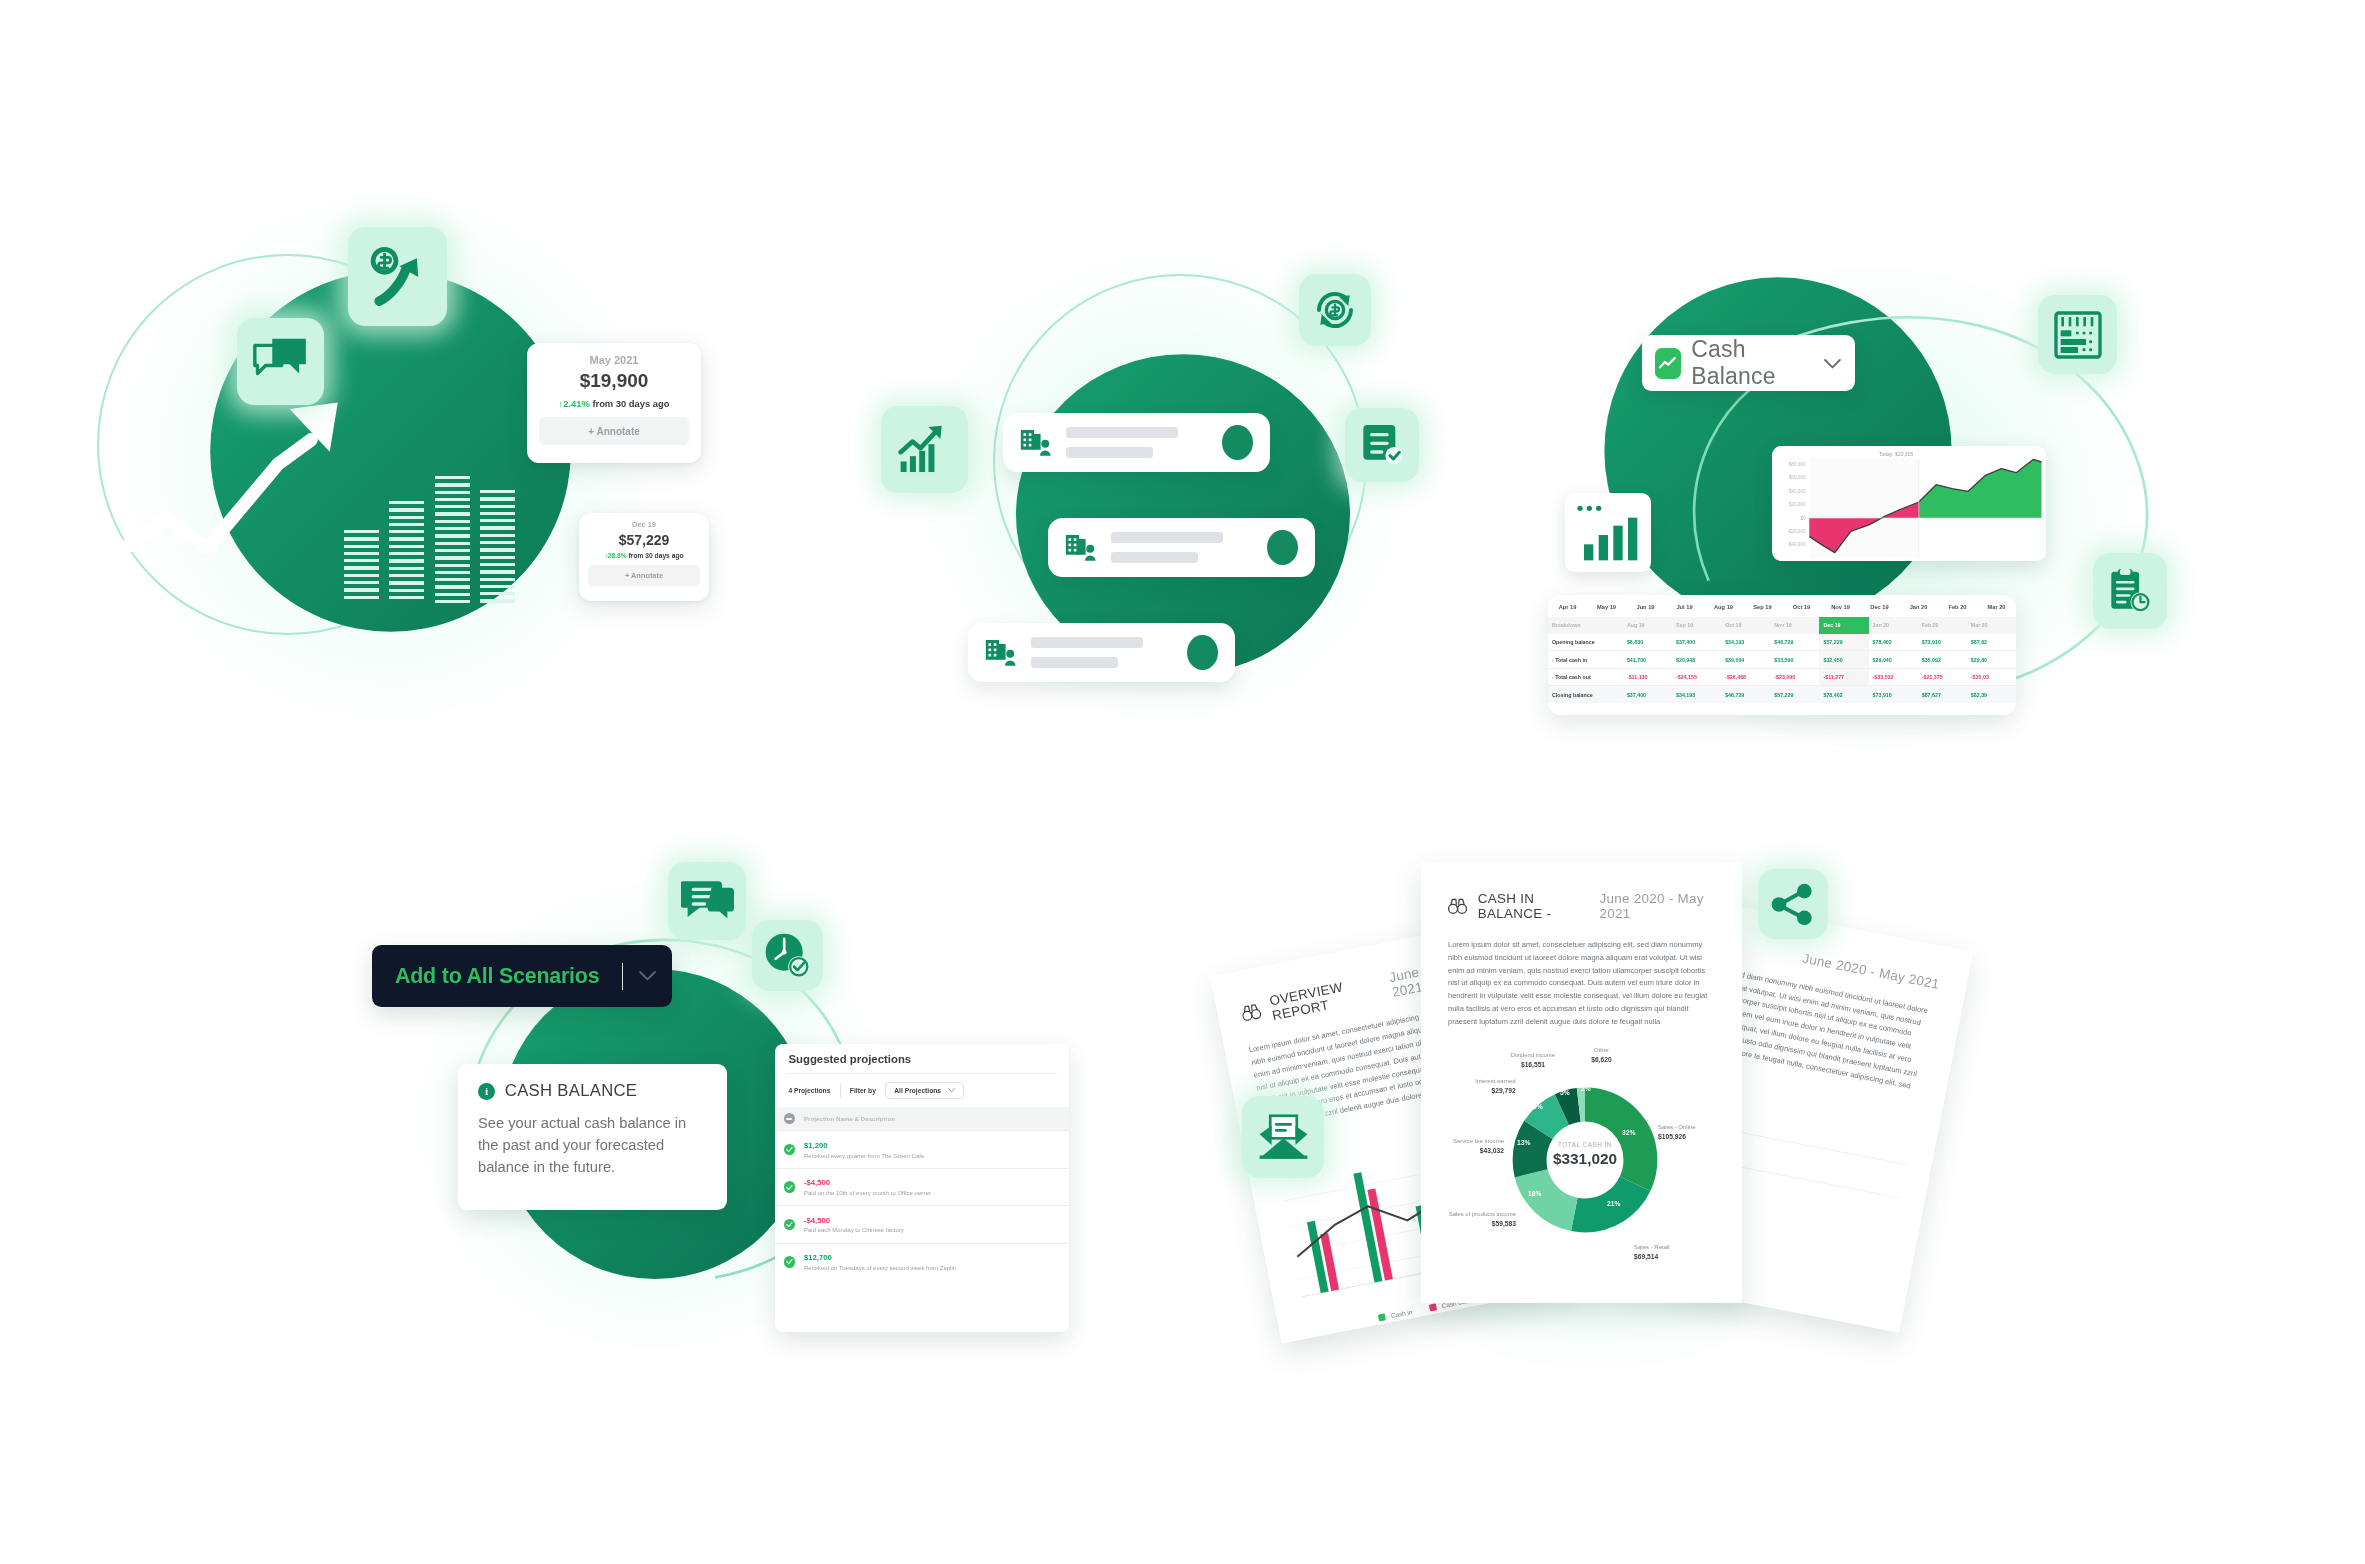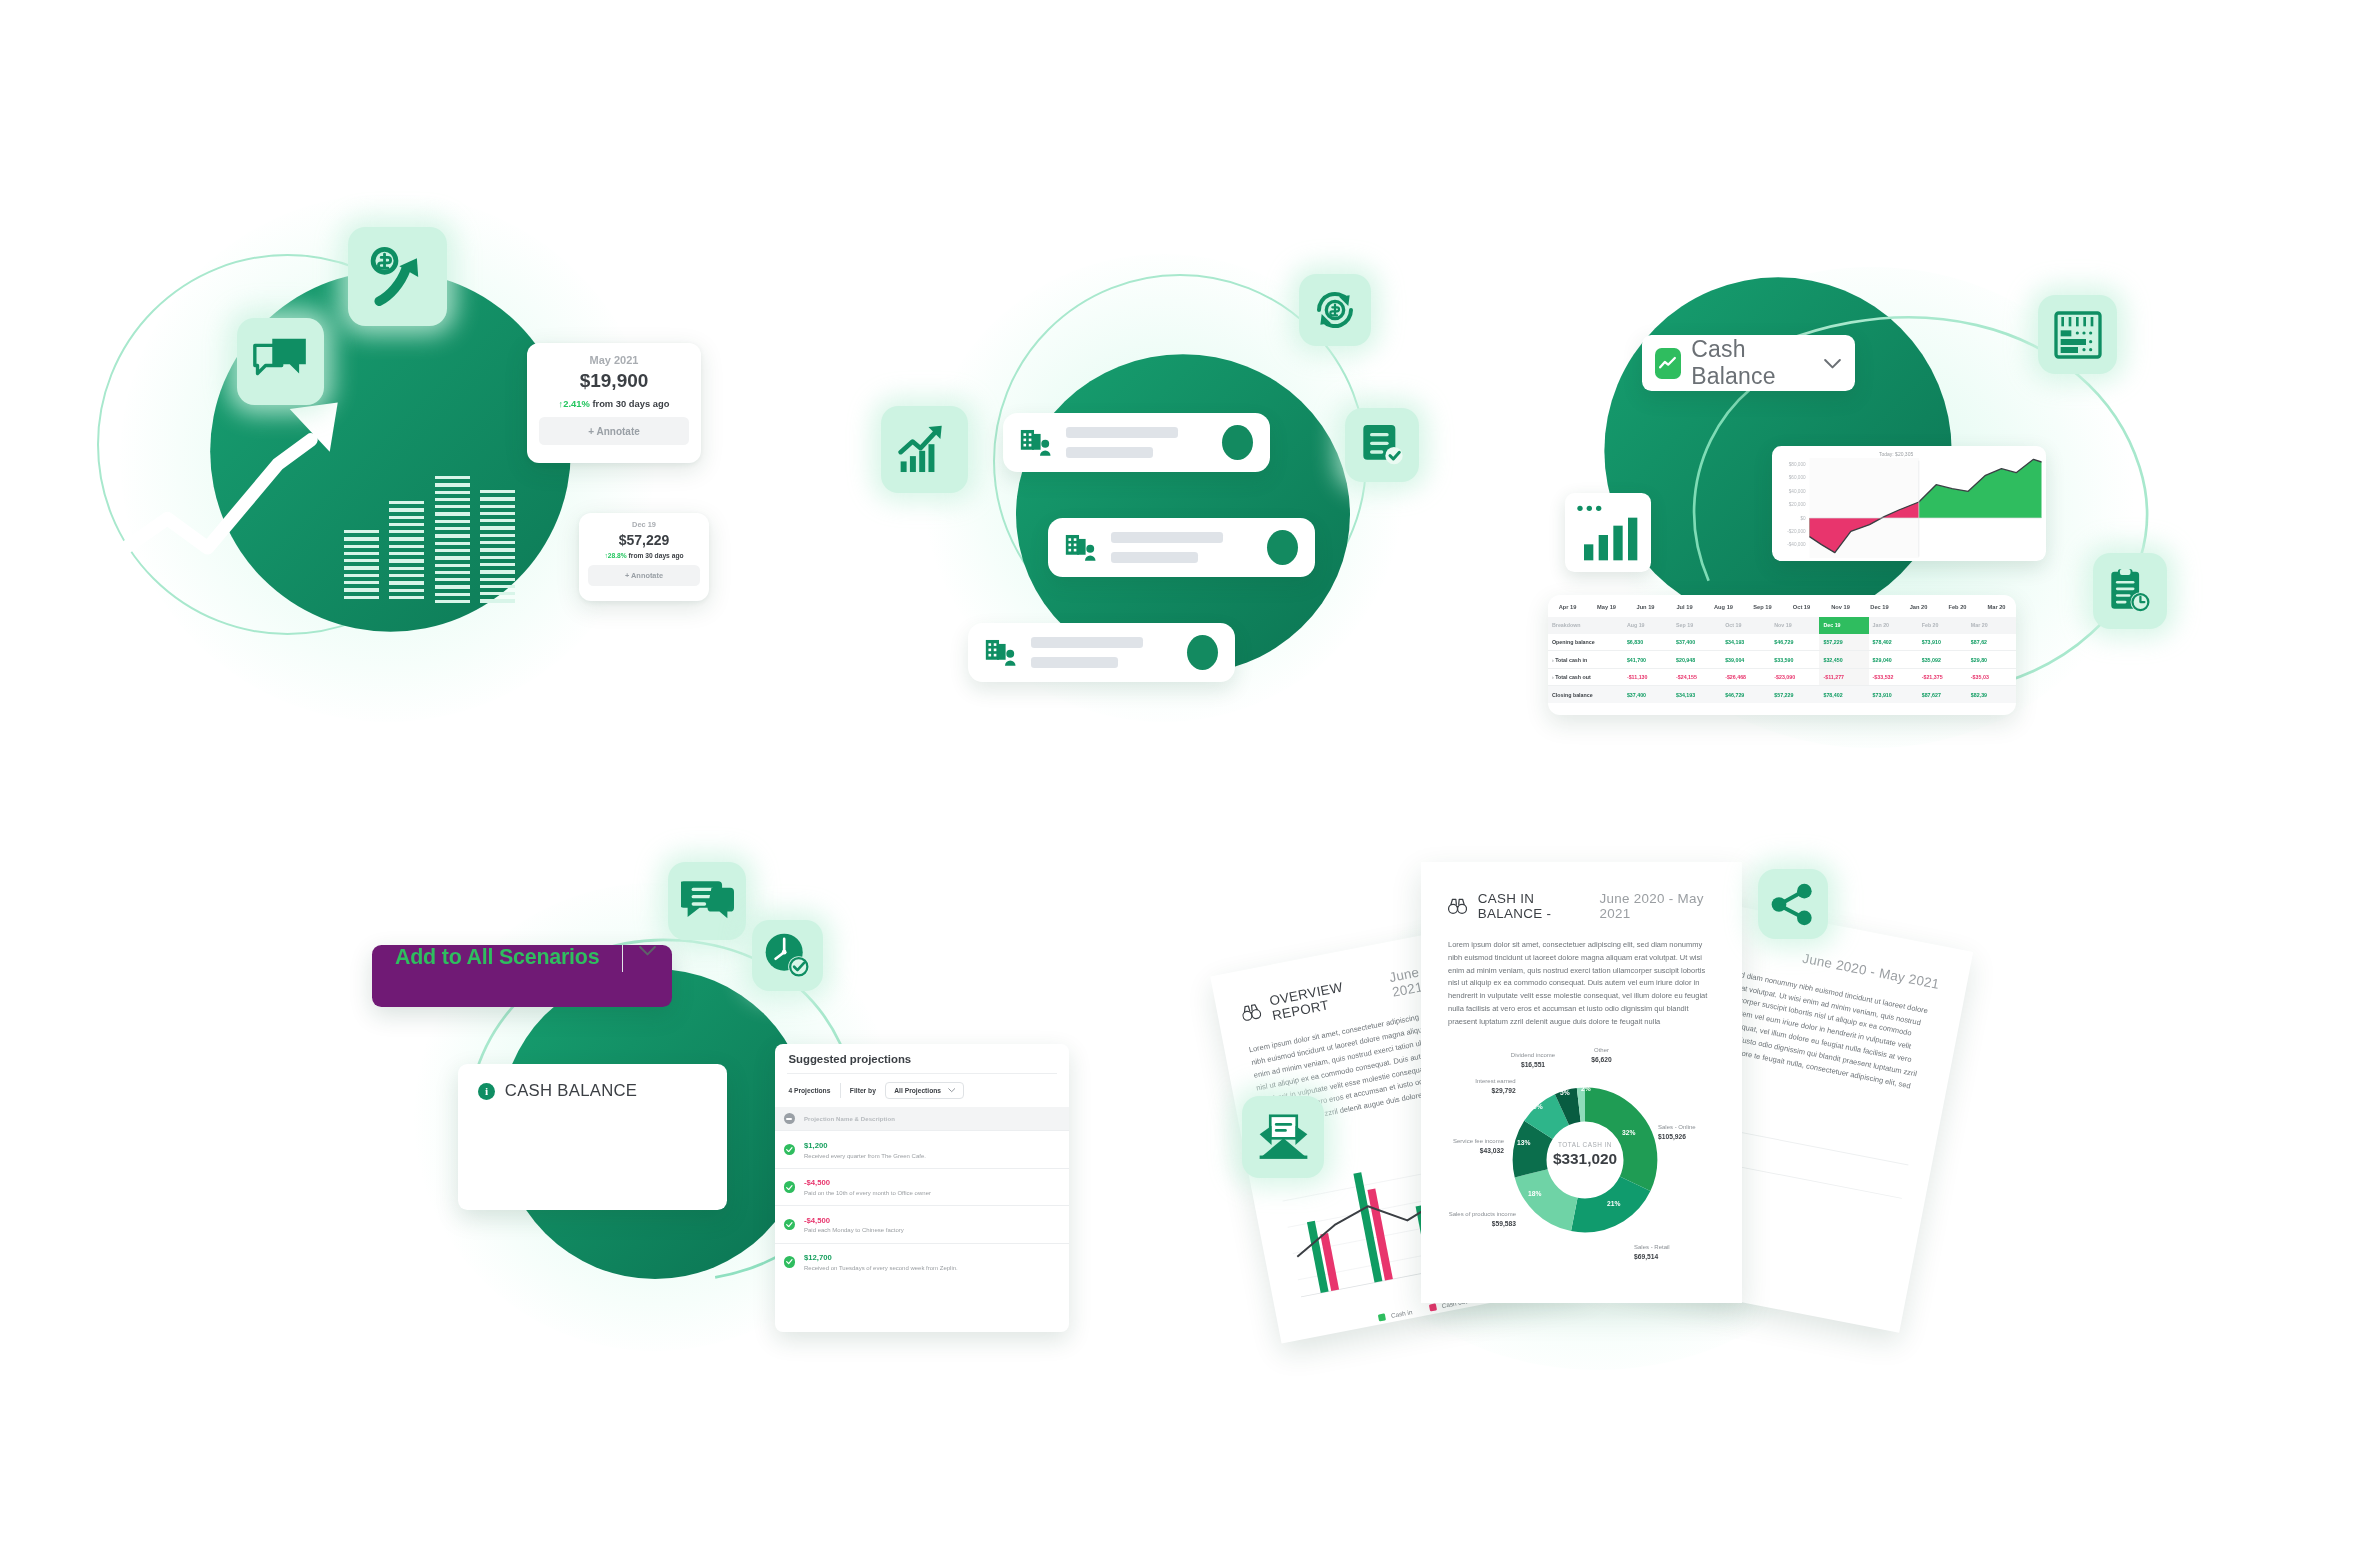--- a/index.html
+++ b/index.html
@@ -80,23 +80,23 @@
   .tbl thead th { background:#f4f5f6; color:#b1b6bb; font-weight:600; }
   .tbl thead th.hl { background:#2fbd5f; color:#fff; }
   .tbl tbody td { color:#3f4449; border-bottom:0.7px solid #eef0f1; font-weight:600; }
   .tbl tbody td.num { color:#0f9c62; text-align:left; }
   .tbl tbody td.neg { color:#e8356d; }
   .tbl tbody tr.last td { background:#f6f7f8; border-bottom:none; }
   .tbl tbody td.col-hl { background: rgba(0,0,0,.035); }
 
   
   .scen-btn {
-    position:absolute; background:#701a75; border-radius:9.4px;
+    position:absolute; background:#0f172a; border-radius:9.4px;
     box-shadow:0 8px 23px rgba(20,70,50,.16);
-    display:flex; align-items:flex-start;
+    display:flex; align-items:center;
   }
   .scen-btn .t { font-size: 21.4px; font-weight: 700; color:#2fbd5f; padding: 0 23px; letter-spacing:-0.2px; }
   .scen-btn .div { width:0.7px; height:27px; background:#e2e5e8; }
   .scen-btn .c { width:48px; display:flex; align-items:center; justify-content:center; color:#5d6368; font-size:16px; }
 
   .tip { position:absolute; background:#fff; border-radius:9.4px; box-shadow:0 8px 23px rgba(20,70,50,.15); padding: 17.4px 20px; }
   .tip .hd { display:flex; align-items:center; gap:9.4px; margin-bottom:10.7px; }
   .tip .hd .ic { width:17.4px; height:17.4px; border-radius:50%; background:#0f8e63; color:#fff; font-size:11.4px; font-weight:700; display:flex;align-items:center;justify-content:center; font-family:"Liberation Serif",serif; }
   .tip .hd .tl { font-size:16.7px; color:#3b3f44; letter-spacing:0.3px; }
   .tip p { font-size:14.7px; line-height:1.5; color:#6e7479; }
@@ -598,20 +598,21 @@
             <path d="M3 3 L14 14 L25 3" stroke="#5d6368" stroke-width="3" fill="none" stroke-linecap="round" stroke-linejoin="round"></path>
           </svg>
       </div>
     </div>
 
     <div class="tip" style="left:84px; top:201px; width:269px; height:146px;">
       <div class="hd">
         <span class="ic">i</span>
         <span class="tl">CASH BALANCE</span>
       </div>
+      <p>See your actual cash balance in the past and your forecasted balance in the future.</p>
     </div>
 
     <div class="proj" style="left:401px; top:181px; width:294px; height:288px;">
       <h4>Suggested projections</h4>
       <div class="sep"></div>
       <div class="ctrl">
         <span class="cnt">4 Projections</span>
         <span class="vline"></span>
         <span class="fb">Filter by</span>
         <span class="sel">

